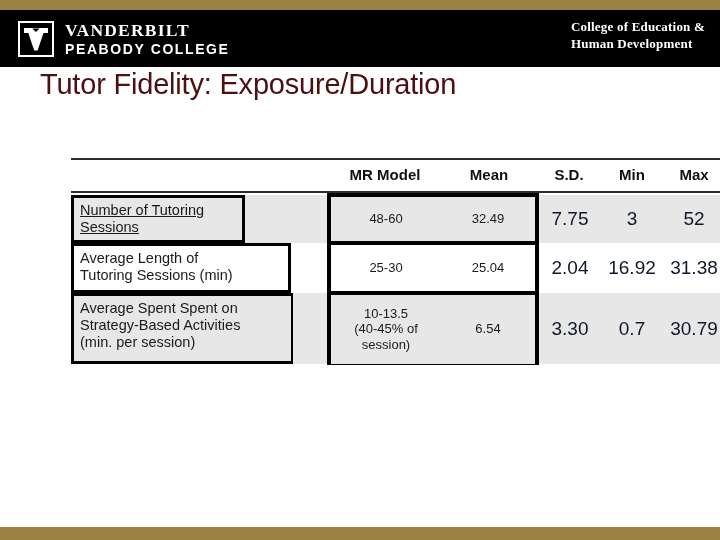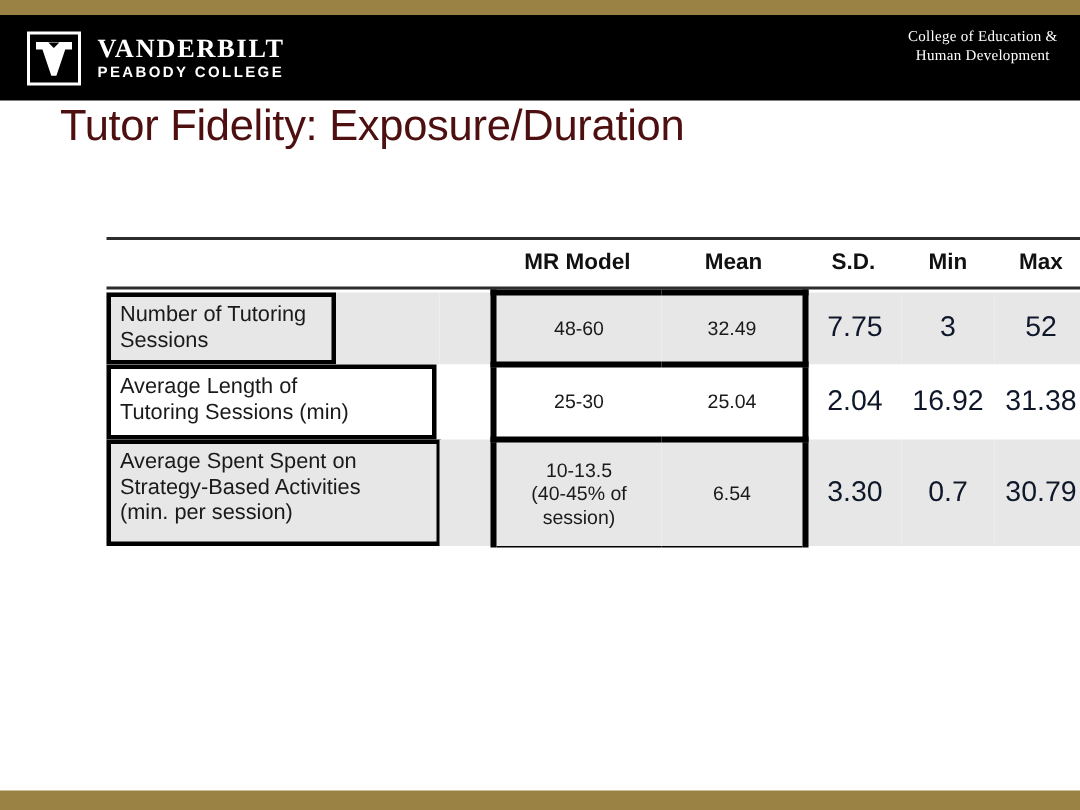--- a/index.html
+++ b/index.html
@@ -54,34 +54,35 @@
   #wordmark .vu {
     font-family: "Liberation Serif", serif;
     font-weight: 700;
     font-size: 17.5px;
     letter-spacing: 1.2px;
     display: block;
   }
   #wordmark .peabody {
     font-family: "Liberation Sans", sans-serif;
     font-weight: 700;
-    font-size: 10px;
+    font-size: 14px;
     letter-spacing: 1.6px;
     display: block;
     margin-top: 3px;
   }
   #college-name {
     position: absolute;
     right: 15px; top: 18px;
     color: #ffffff;
     font-family: "Liberation Serif", serif;
-    font-size: 10px;
+    font-size: 13px;
     line-height: 1.32;
-    text-align: center;
+    text-align: left;
     letter-spacing: 0.2px;
+    font-weight: bold;
   }
 
   
   #slide-title {
     position: absolute;
     left: 40px; top: 68px;
     width: 640px;
     color: #4d0f0f;
     font-family: "Liberation Sans", sans-serif;
     font-size: 29px;
@@ -237,21 +238,21 @@
       <col style="width:112px">
       <col style="width:96px">
       <col style="width:64px">
       <col style="width:62px">
       <col style="width:62px">
     </colgroup>
     <tbody>
 
       <tr class="shade r1">
         <td class="lbl-cell">
-          <div class="lbl-box" style="width:153px;height:48px;">
+          <div class="lbl-box" style="width:174px;height:48px;text-decoration:underline;">
             <div>Number of Tutoring</div>
             <div>Sessions</div>
           </div>
         </td>
         <td class="gap-cell"></td>
         <td class="mr-cell">48-60</td>
         <td class="mean-cell">32.49</td>
         <td class="num-cell">7.75</td>
         <td class="num-cell">3</td>
         <td class="num-cell">52</td>

